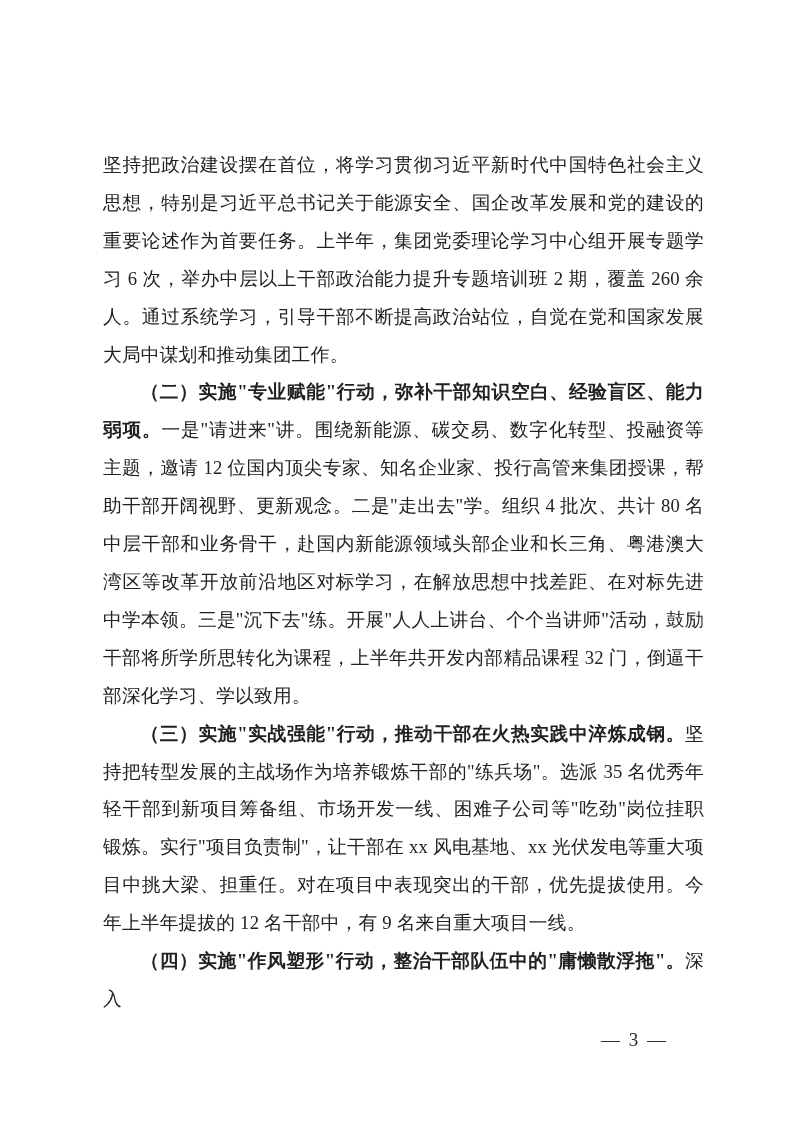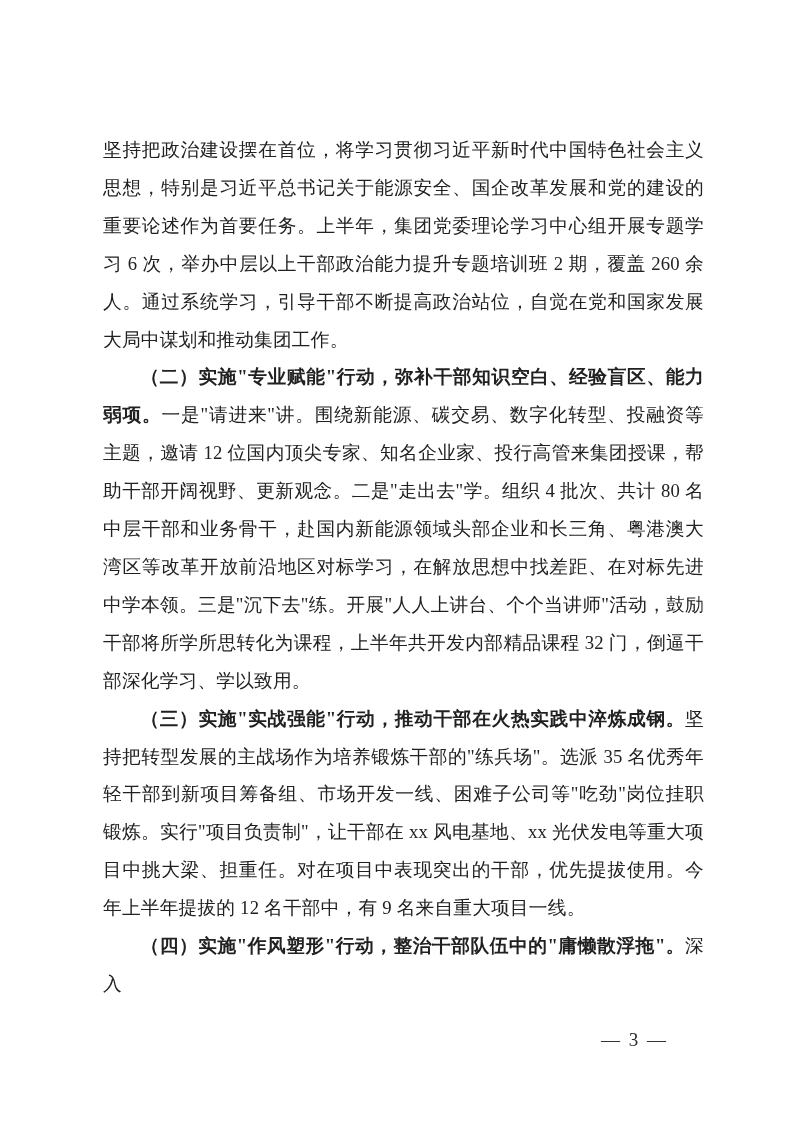--- a/index.html
+++ b/index.html
@@ -12,21 +12,21 @@
     width: 793px;
     height: 1122px;
     background: #ffffff;
     font-family: "Liberation Serif", "DejaVu Serif", serif;
     color: #212121;
     overflow: hidden;
   }
   .doc-content {
     position: absolute;
     left: 103px;
-    top: 131px;
+    top: 146px;
     width: 601px;
     font-size: 18.7px;
     line-height: 37.9px;
     text-align: justify;
     letter-spacing: 0.2px;
   }
   .doc-content p {
     margin: 0;
     padding: 0;
   }

